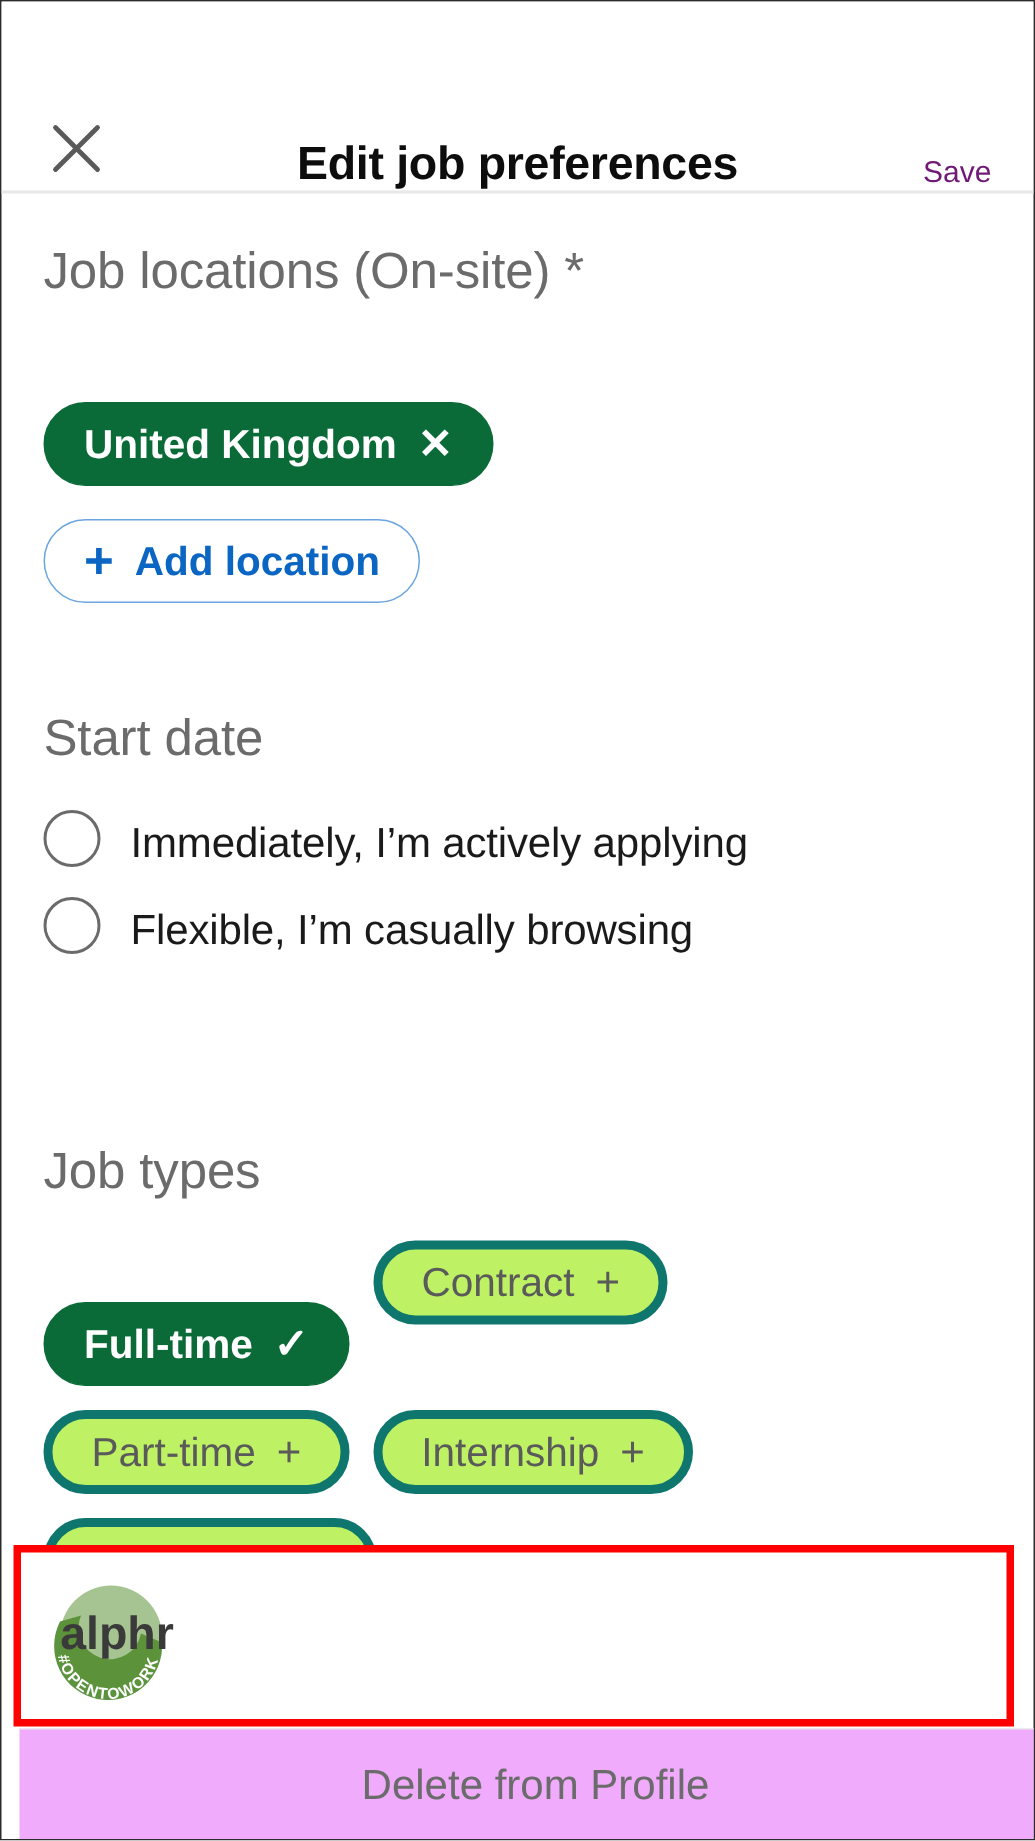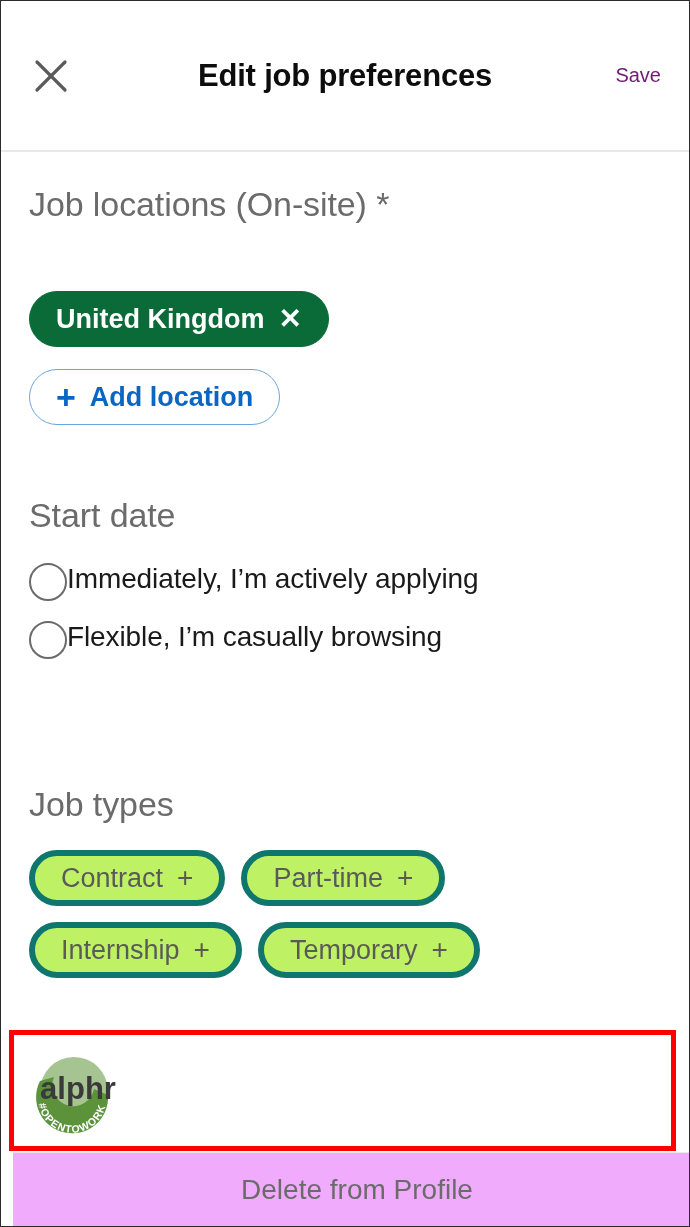--- a/index.html
+++ b/index.html
@@ -16,23 +16,23 @@
     width: 690px;
     height: 1227px;
     background: #ffffff;
     border: 1px solid #2b2b2b;
     overflow: hidden;
   }
 
   
   .header {
     position: relative;
-    height: 151px;
-    display: flex;
-    align-items: center;
+    height: 128px;
+    display: flex;
+    align-items: flex-end;
     justify-content: space-between;
     padding: 0 28px 0 22px;
     background: #ffffff;
     border-bottom: 2px solid #e8e8e8;
   }
 
   .close-btn {
     width: 56px;
     height: 56px;
     display: flex;
@@ -121,21 +121,22 @@
     border: 1px solid #6aa5de;
     font-weight: bold;
   }
 
   .chip-glyph { font-size: 28px; line-height: 1; display: inline-block; }
   .chip-glyph.plus-lead { font-size: 34px; font-weight: bold; }
 
   
   .radio-item {
     display: flex;
-    align-items: flex-start;
+    align-items: flex-end;
+    gap: 20px;
     cursor: pointer;
   }
 
   .radio-circle {
     width: 38px;
     height: 38px;
     border-radius: 50%;
     border: 2px solid #6b6b6b;
     background: #ffffff;
     flex: 0 0 auto;
@@ -260,20 +261,24 @@
       <div class="radio-item" style="margin-top:20px;">
         <span class="radio-circle"></span>
         <span class="radio-label">Flexible, I’m casually browsing</span>
       </div>
     </div>
 
     <div style="margin-top:126px;">
       <div class="section-label">Job types</div>
 
       <div class="chip-row" style="margin-top:26px;">
+        <button class="chip selected">
+          <span>Full-time</span>
+          <span class="chip-glyph">✓</span>
+        </button>
         <button class="chip unselected">
           <span>Contract</span>
           <span class="chip-glyph">+</span>
         </button>
         <button class="chip unselected">
           <span>Part-time</span>
           <span class="chip-glyph">+</span>
         </button>
         <button class="chip unselected">
           <span>Internship</span>

